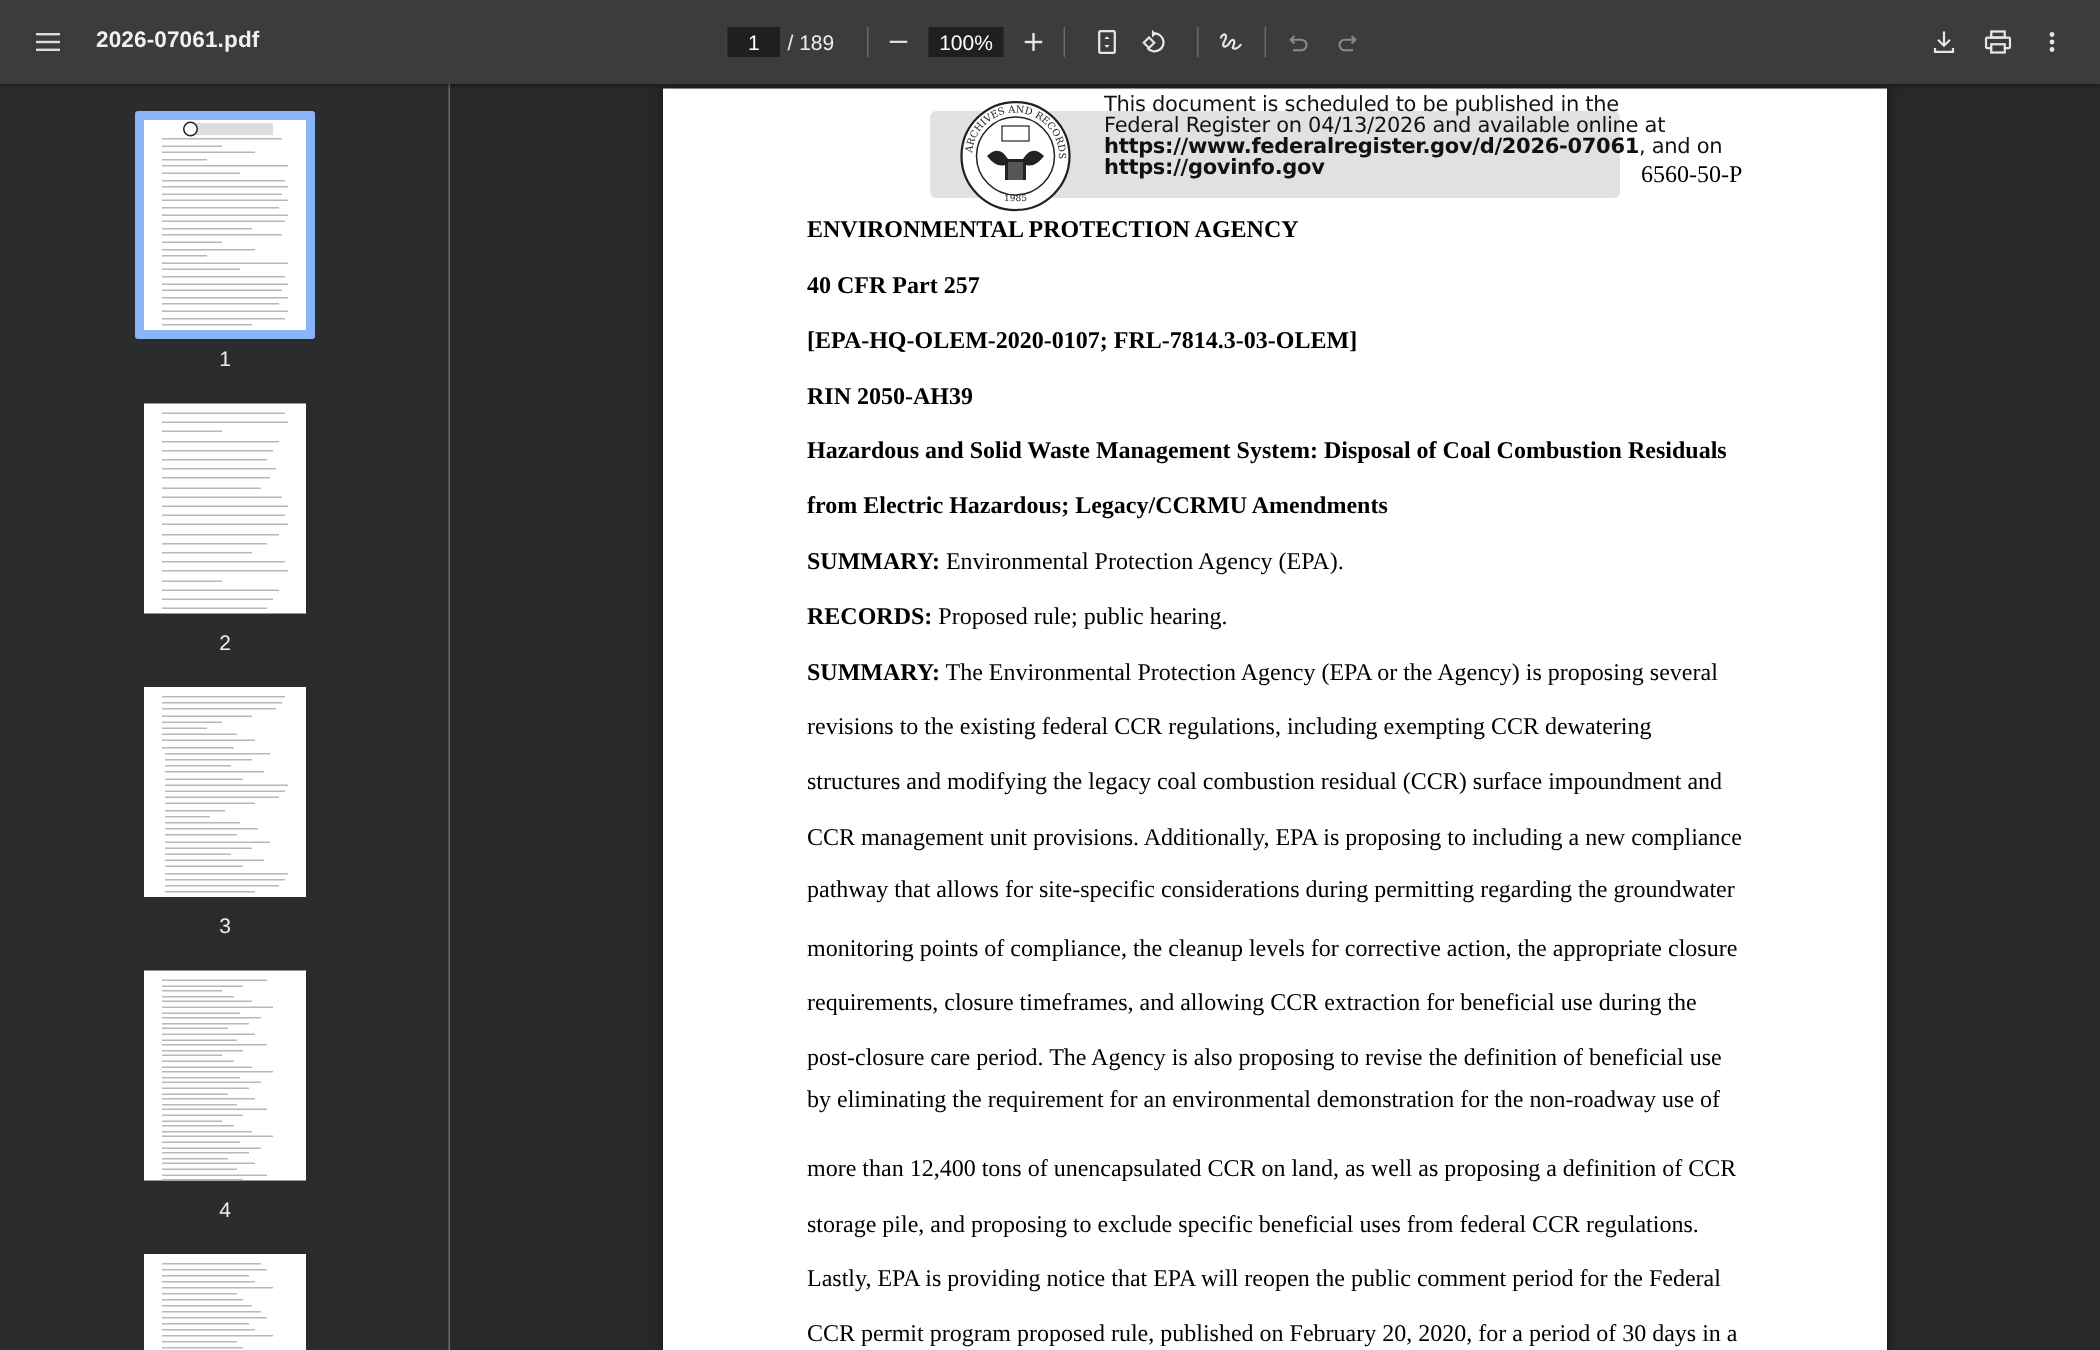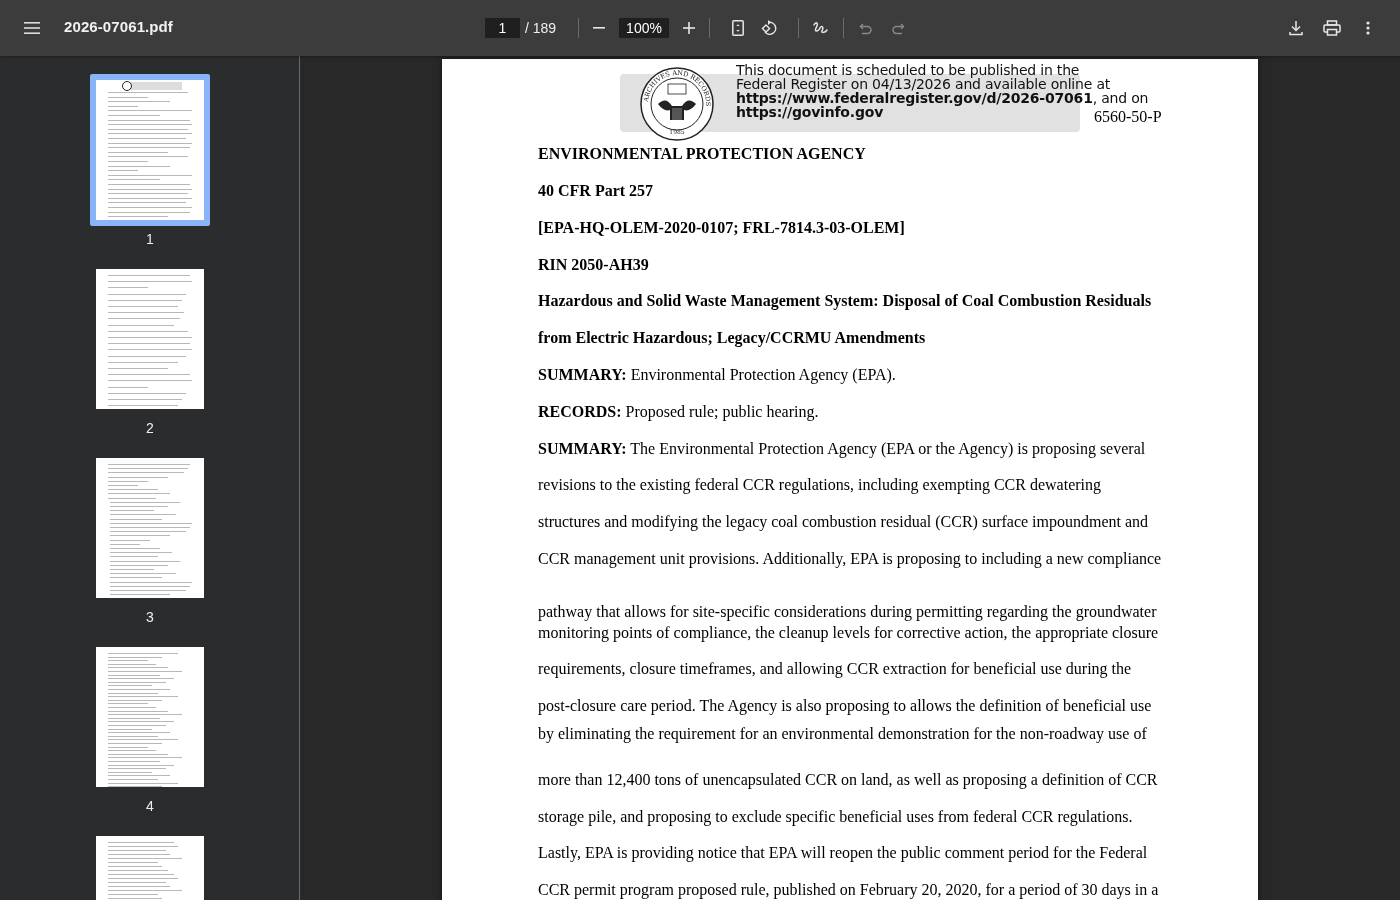--- a/index.html
+++ b/index.html
@@ -319,24 +319,24 @@
       <div class="dline b" style="top:160px">[EPA-HQ-OLEM-2020-0107; FRL-7814.3-03-OLEM]</div>
       <div class="dline b" style="top:197px">RIN 2050-AH39</div>
       <div class="dline b" style="top:233px">Hazardous and Solid Waste Management System: Disposal of Coal Combustion Residuals</div>
       <div class="dline b" style="top:270px">from Electric Hazardous; Legacy/CCRMU Amendments</div>
       <div class="dline" style="top:307px"><span class="b">SUMMARY:</span><span> Environmental Protection Agency (EPA).</span></div>
       <div class="dline" style="top:344px"><span class="b">RECORDS:</span><span> Proposed rule; public hearing.</span></div>
       <div class="dline" style="top:381px"><span class="b">SUMMARY:</span><span> The Environmental Protection Agency (EPA or the Agency) is proposing several</span></div>
       <div class="dline" style="top:417px">revisions to the existing federal CCR regulations, including exempting CCR dewatering</div>
       <div class="dline" style="top:454px">structures and modifying the legacy coal combustion residual (CCR) surface impoundment and</div>
       <div class="dline" style="top:491px">CCR management unit provisions. Additionally, EPA is proposing to including a new compliance</div>
-      <div class="dline" style="top:544px">pathway that allows for site-specific considerations during permitting regarding the groundwater</div>
+      <div class="dline" style="top:526px">pathway that allows for site-specific considerations during permitting regarding the groundwater</div>
       <div class="dline" style="top:565px">monitoring points of compliance, the cleanup levels for corrective action, the appropriate closure</div>
       <div class="dline" style="top:601px">requirements, closure timeframes, and allowing CCR extraction for beneficial use during the</div>
-      <div class="dline" style="top:638px">post-closure care period. The Agency is also proposing to allows the definition of beneficial use</div>
+      <div class="dline" style="top:638px">post-closure care period. The Agency is also proposing to revise the definition of beneficial use</div>
       <div class="dline" style="top:666px">by eliminating the requirement for an environmental demonstration for the non-roadway use of</div>
       <div class="dline" style="top:712px">more than 12,400 tons of unencapsulated CCR on land, as well as proposing a definition of CCR</div>
       <div class="dline" style="top:749px">storage pile, and proposing to exclude specific beneficial uses from federal CCR regulations.</div>
       <div class="dline" style="top:785px">Lastly, EPA is providing notice that EPA will reopen the public comment period for the Federal</div>
       <div class="dline" style="top:822px">CCR permit program proposed rule, published on February 20, 2020, for a period of 30 days in a</div>
     </div>
   </div>
 </div>
 
 </body></html>

